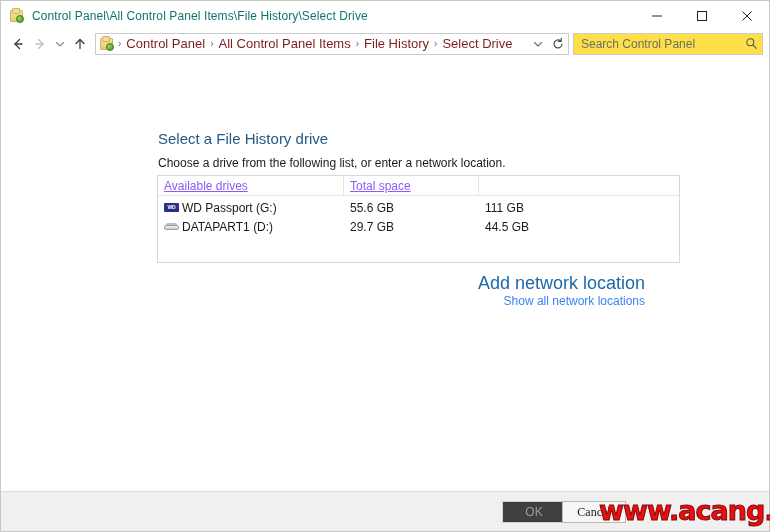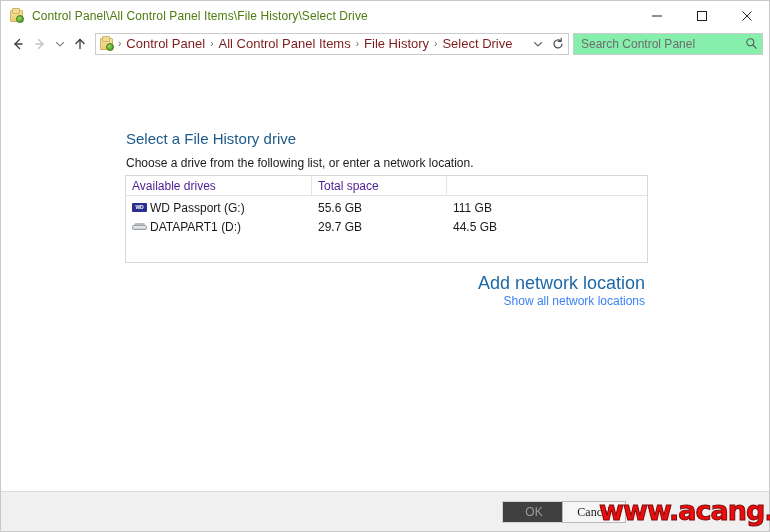--- a/index.html
+++ b/index.html
@@ -68,21 +68,21 @@
     position: absolute;
     left: 7px; top: 7px;
     width: 8px; height: 8px;
     border-radius: 50%;
     background: radial-gradient(circle at 35% 35%, #9fd85c 0%, #4a9b20 80%);
     border: 1px solid #3e7d1c;
     box-sizing: border-box;
   }
   .title-text {
     font-size: 12px;
-    color: #4d7c0f;
+    color: #0f766e;
     white-space: nowrap;
     letter-spacing: 0.1px;
   }
   .win-controls {
     position: absolute;
     right: 0; top: 0;
     height: 29px;
     display: flex;
   }
   .win-btn {
@@ -162,21 +162,21 @@
     width: 20px;
     height: 20px;
     display: flex;
     align-items: center;
     justify-content: center;
   }
   .searchbox {
     width: 190px;
     height: 22px;
     border: 1px solid #cccccc;
-    background: #86efac;
+    background: #fde047;
     display: flex;
     align-items: center;
     box-sizing: border-box;
     flex: 0 0 auto;
   }
   .search-placeholder {
     flex: 1 1 auto;
     font-size: 12px;
     color: #6d6d6d;
     padding-left: 7px;
@@ -189,20 +189,21 @@
     align-items: center;
     justify-content: center;
     flex: 0 0 auto;
   }
 
   
   .content {
     flex: 1 1 auto;
     background: #ffffff;
     position: relative;
+    margin-left: 32px;
   }
   .page-title {
     position: absolute;
     left: 125px;
     top: 73px;
     font-size: 15px;
     color: #1d5a8a;
     white-space: nowrap;
   }
   .page-subtitle {
@@ -226,27 +227,28 @@
     box-sizing: border-box;
   }
   .drives-header {
     display: flex;
     height: 20px;
     border-bottom: 1px solid #e4e4e4;
     box-sizing: border-box;
   }
   .dh-cell {
     font-size: 12px;
-    color: #4c1d95;
+    color: #8b5cf6;
     padding-left: 6px;
     display: flex;
     align-items: center;
     box-sizing: border-box;
     border-right: 1px solid #e4e4e4;
     white-space: nowrap;
+    text-decoration: underline;
   }
   .dh-cell.c1 { width: 186px; }
   .dh-cell.c2 { width: 135px; }
   .dh-cell.c3 { width: 135px; }
   .dh-cell.c4 { flex: 1 1 auto; border-right: none; }
 
   .drive-row {
     display: flex;
     height: 19px;
     align-items: flex-end;

